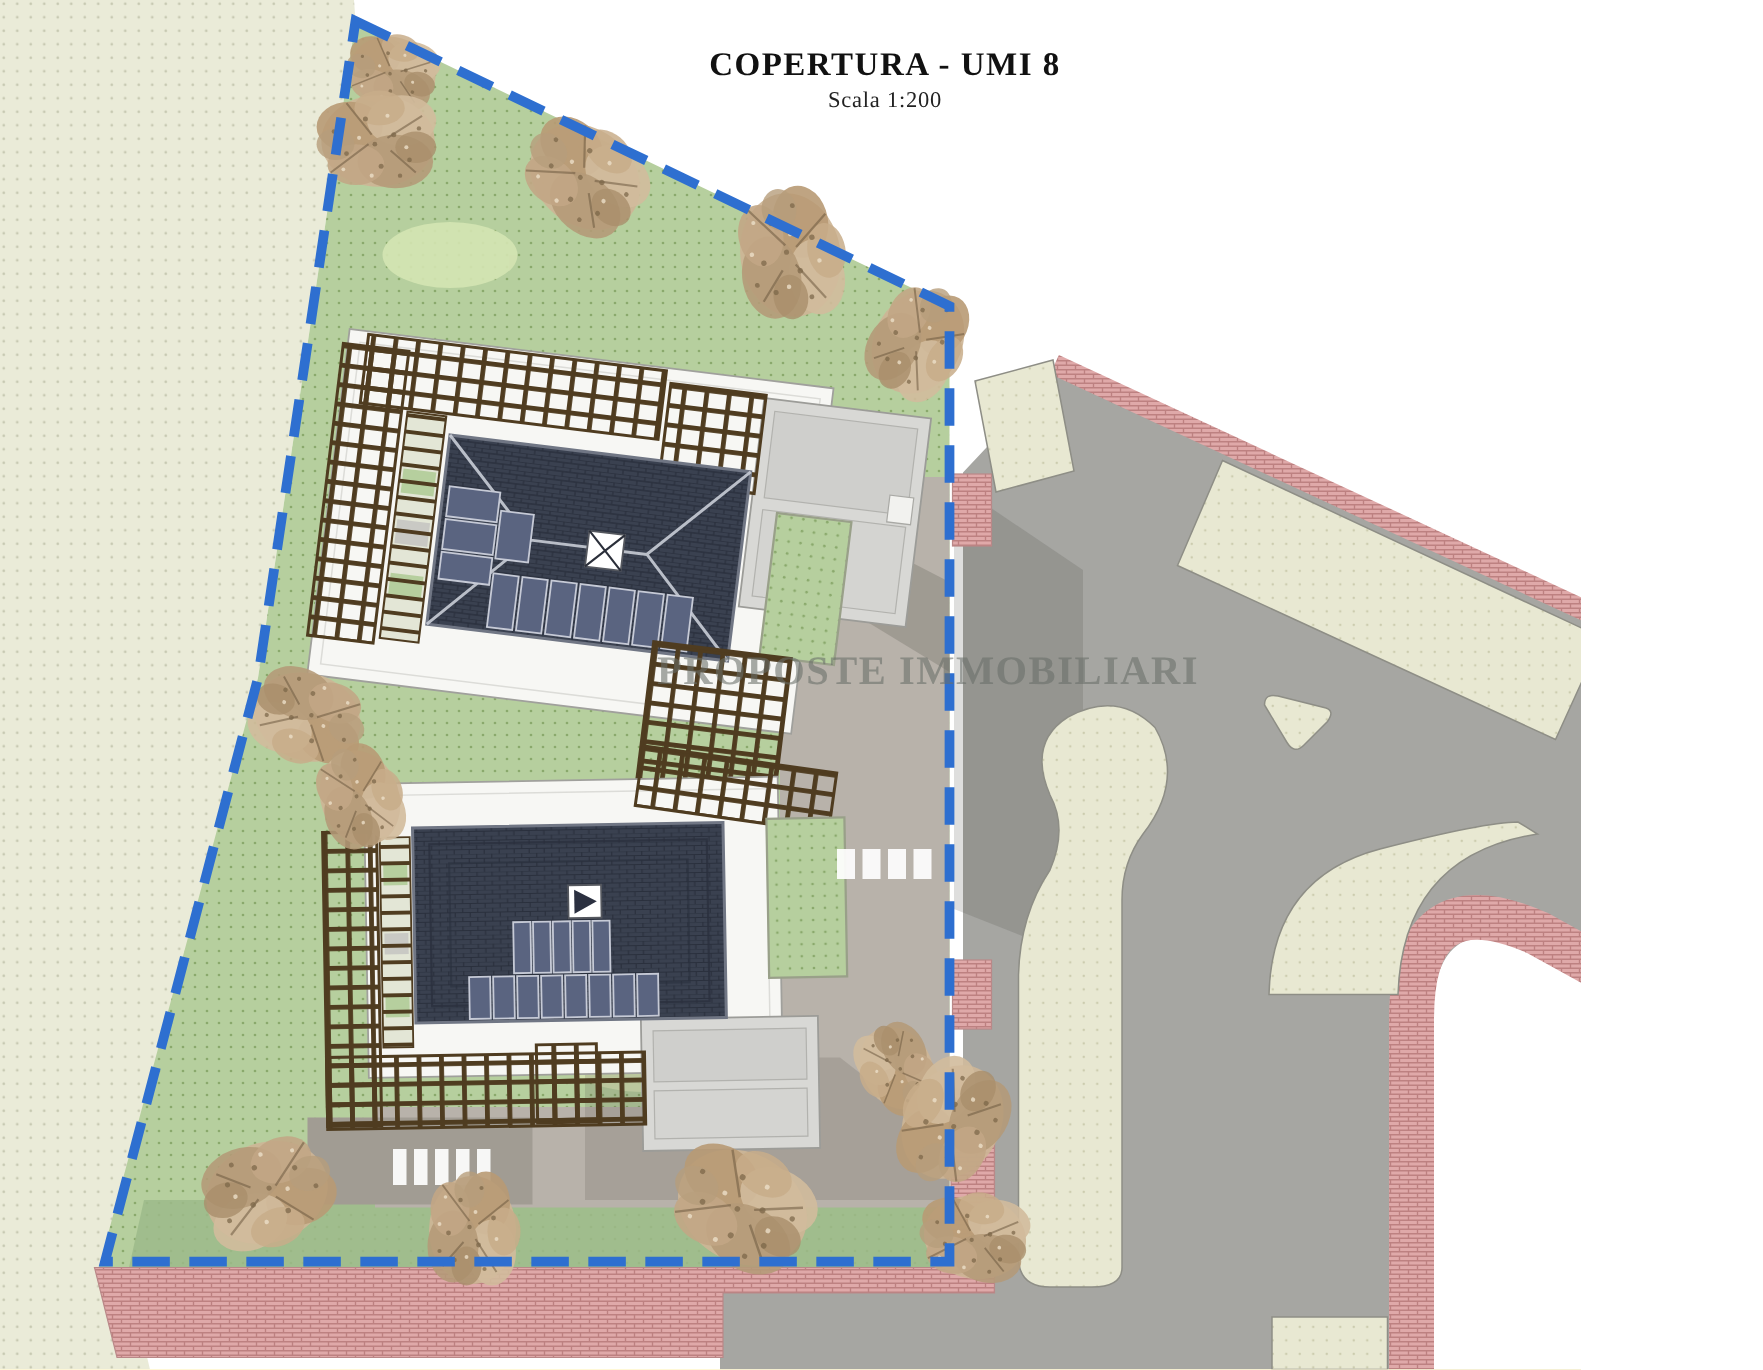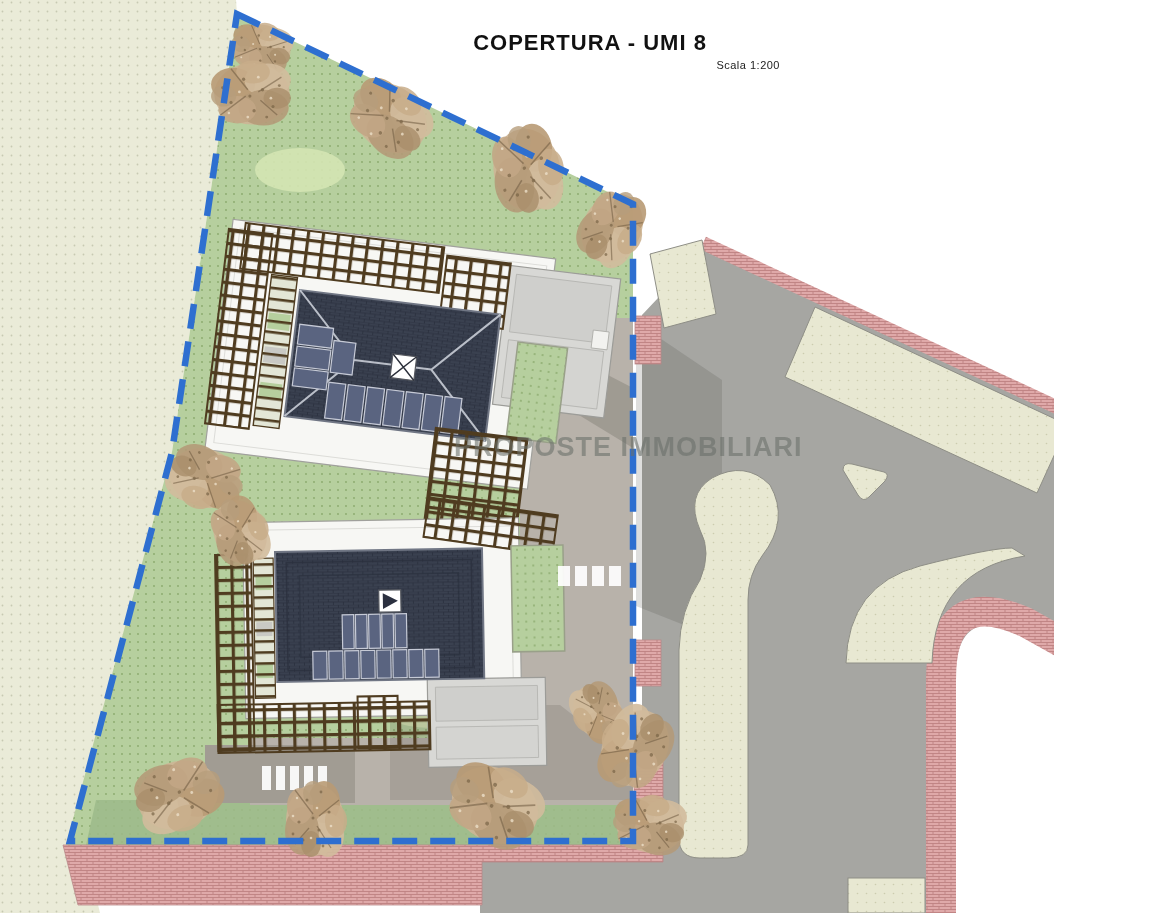--- a/index.html
+++ b/index.html
@@ -1,41 +1,41 @@
 <!DOCTYPE html>
 <html style="--boundary_blue: #2e6fd0; --lawn_green: #b6cf9e; --lawn_dot: #8aa96c; --lawn_dark: #9cba8a; --lawn_light: #d4e4b2; --outside_ground: #eaebd8; --outside_dot: #c7c9b2; --road_gray: #a6a6a2; --driveway_gray: #b8b2aa; --driveway_dark: #a19c93; --sidewalk_pink: #dfa9a9; --brick_line: #bd8181; --island_beige: #e8e8d2; --island_dot: #ccccae; --roof_dark: #3a4150; --roof_line: #2a303d; --roof_ridge: #c9cdd6; --solar_panel: #5a6480; --solar_frame: #c6cad6; --pergola_brown: #4f3c20; --platform_white: #f7f7f4; --annex_gray: #d8d8d5; --tree_tan: #c4ab88; --tree_dark: #8d775a; --shadow: #4a4741;"><head>
 <meta charset="utf-8">
 <style>
   html,body{margin:0;padding:0;background:#ffffff;}
   .canvas{
     position:relative;
     width:1054px;height:913px;
     background:#fde047;
     overflow:hidden;
-    font-family:Liberation Sans, sans-serif;
+    font-family:Liberation Serif, serif;
   }
   svg.plan{position:absolute;left:0;top:0;}
   .title-block{
     position:absolute;left:400px;top:30px;width:380px;
     text-align:center;pointer-events:none;
   }
   .title-block .main{
     font-size:22px;font-weight:bold;color:#111;
     letter-spacing:1px;
   }
   .title-block .scale{
-    font-size:11px;color:#222;margin-top:3px;letter-spacing:.5px;text-align:right;
+    font-size:15px;color:#222;margin-top:3px;letter-spacing:.5px;
   }
   .watermark{
     position:absolute;left:438px;top:433px;width:294px;
     text-align:right;pointer-events:none;line-height:1.05;
   }
   .watermark .l1{
     font-size:27px;font-weight:bold;color:rgba(105,110,105,.58);
-    letter-spacing:1px;white-space:nowrap;padding-left:16px;
+    letter-spacing:1px;white-space:nowrap;
   }
   .watermark .l2{
     font-size:19px;font-weight:bold;color:rgba(105,110,105,.65);
     letter-spacing:.5px;white-space:nowrap;
   }
 </style>
 </head>
 <body>
 
 <div class="canvas">

